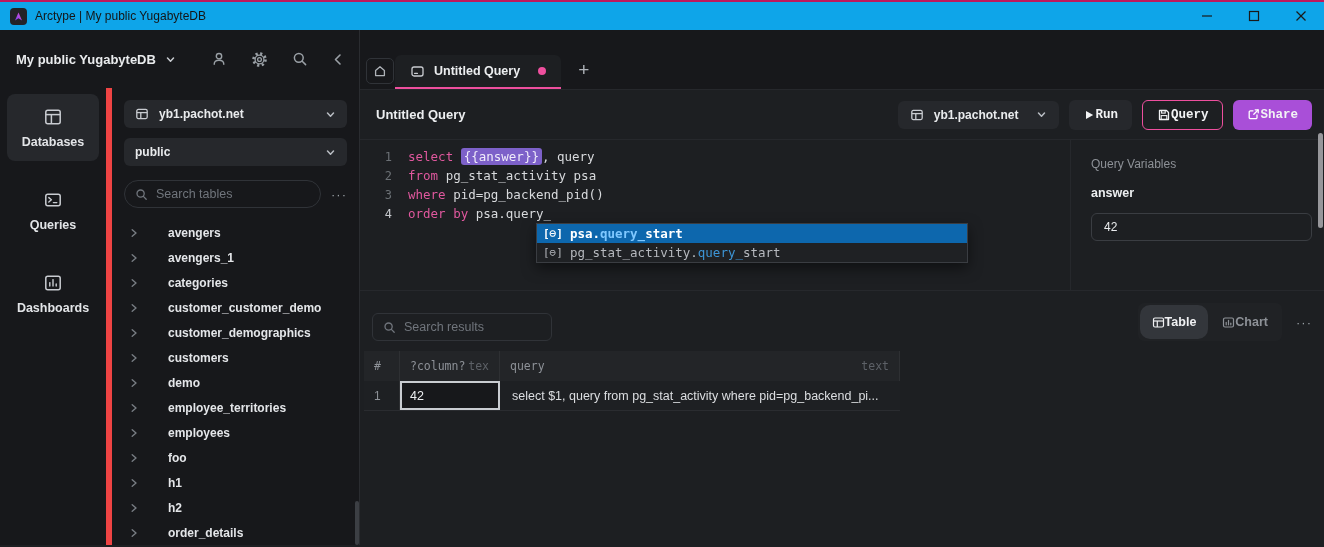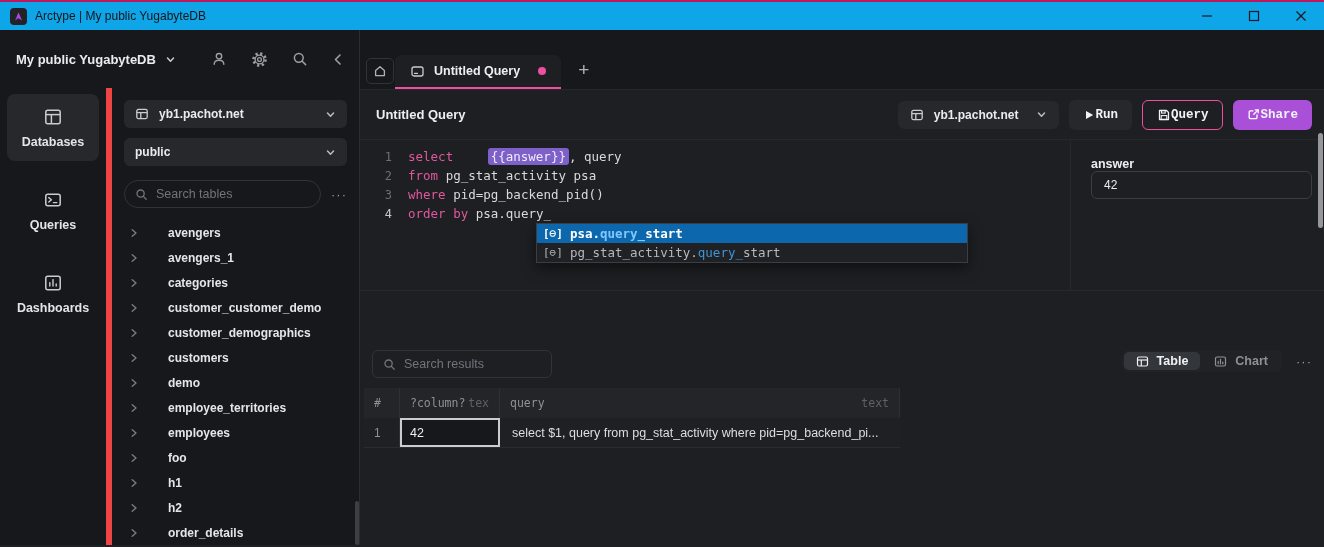--- a/index.html
+++ b/index.html
@@ -84,50 +84,50 @@
 
   
   .editor-row { height:151px; display:flex; border-bottom:1px solid #26282c; }
   .editor { flex:1; position:relative; padding-top:7px; font-family:"DejaVu Sans Mono",monospace; font-size:12.5px; }
   .code-line { height:19px; display:flex; align-items:center; }
   .lnum { width:32px; text-align:right; color:#6b7075; padding-right:0; font-size:12px; flex:none; }
   .lcontent { padding-left:16px; white-space:pre; }
   .lnum.cur { color:#c6c9cd; }
   .seg-keyword { color:#e0589e; }
   .seg-plain { color:#d8dadd; }
-  .seg-variable { background:#7d61c9; color:#f0ecfa; border-radius:3px; padding:1px 3px;margin-left:27px; }
+  .seg-variable { background:#7d61c9; color:#f0ecfa; border-radius:3px; padding:1px 3px; }
 
   .autocomplete { position:absolute; left:176px; top:83px; width:432px; z-index:5;
     font-family:"DejaVu Sans Mono",monospace; font-size:12.5px;
     background:#1f2124; border:1px solid #3a3d42; box-shadow:0 5px 14px rgba(0,0,0,.5); }
   .ac-row { height:19px; display:flex; align-items:center; gap:7px; padding:0 6px; color:#b6b9be; cursor:pointer; }
   .ac-row .ac-match { color:#3d95d6; }
   .ac-row.selected { background:#0d67ad; color:#ffffff; font-weight:700; }
   .ac-row.selected .ac-match { color:#7fc8ff; }
   .ac-icon { font-size:11px; }
   .ac-text { white-space:pre; }
 
   
   .vars { width:254px; border-left:1px solid #26282c; padding:17px 16px 0 20px; }
   .vars-title { color:#8d9197; font-size:12px; margin-bottom:15px; }
-  .var-name { color:#eceef0; font-size:12.5px; font-weight:700; }
+  .var-name { color:#eceef0; font-size:12.5px; font-weight:700; margin-bottom:13px; }
   .var-input { width:221px; height:28px; border:1px solid #3a3d42; border-radius:6px; background:transparent;
     color:#e9ebed; font-size:12px; padding:0 12px; outline:none; font-family:"Liberation Sans",sans-serif; }
 
   
   .results { flex:1; padding-top:12px; position:relative; }
-  .rtoolbar { display:flex; align-items:flex-start; padding:0 12px;margin-top:47px; }
+  .rtoolbar { display:flex; align-items:flex-end; padding:0 12px; }
   .rsearch { width:180px; height:28px; border:1px solid #303338; border-radius:6px;
     display:flex; align-items:center; gap:8px; padding:0 10px; }
   .rsearch input { background:transparent; border:none; outline:none; color:#c6c9cd; font-size:12.5px; width:100%;
     font-family:"Liberation Sans",sans-serif; }
   .rsearch input::placeholder { color:#70757c; }
   .rviews { margin-left:auto; display:flex; align-items:center; gap:14px; }
   .segmented { display:flex; background:#202225; border-radius:6px; padding:2px; gap:2px; }
-  .seg-btn { height:18px; display:flex; align-items:center; gap:8px; padding:0 12px; border-radius:5px;
+  .seg-btn { height:34px; display:flex; align-items:center; padding:0 12px; border-radius:10px;
     font-size:12.5px; font-weight:700; color:#8d9197; border:none; background:transparent; cursor:pointer;
     font-family:"Liberation Sans",sans-serif; }
   .seg-btn.active { background:#33363b; color:#f0f1f3; }
   .seg-btn .bicon { color:inherit; }
 
   .rtable { margin:10px 0 0 4px; width:536px; }
   .rt-header { display:flex; height:30px; background:#232528; color:#8d9197;
     font-family:"DejaVu Sans Mono",monospace; font-size:11.5px; }
   .rt-hcell { display:flex; align-items:center; justify-content:space-between; padding:0 10px;
     border-right:1px solid #2e3033; }
@@ -499,20 +499,21 @@
             <span class="ac-icon">[⊖]</span>
             <span class="ac-text"><span>psa.</span><span class="ac-match">query_</span><span>start</span></span>
           </div>
           <div class="ac-row">
             <span class="ac-icon">[⊖]</span>
             <span class="ac-text"><span>pg_stat_activity.</span><span class="ac-match">query_</span><span>start</span></span>
           </div>
         </div>
       </div>
       <div class="vars">
+        <div class="vars-title">Query Variables</div>
         <div class="var-name">answer</div>
         <input class="var-input" value="42" style="">
       </div>
     </div>
 
     <div class="results">
       <div class="rtoolbar">
         <div class="rsearch">
           <span class="sicon">
             <svg width="13" height="13" viewBox="0 0 13 13">

